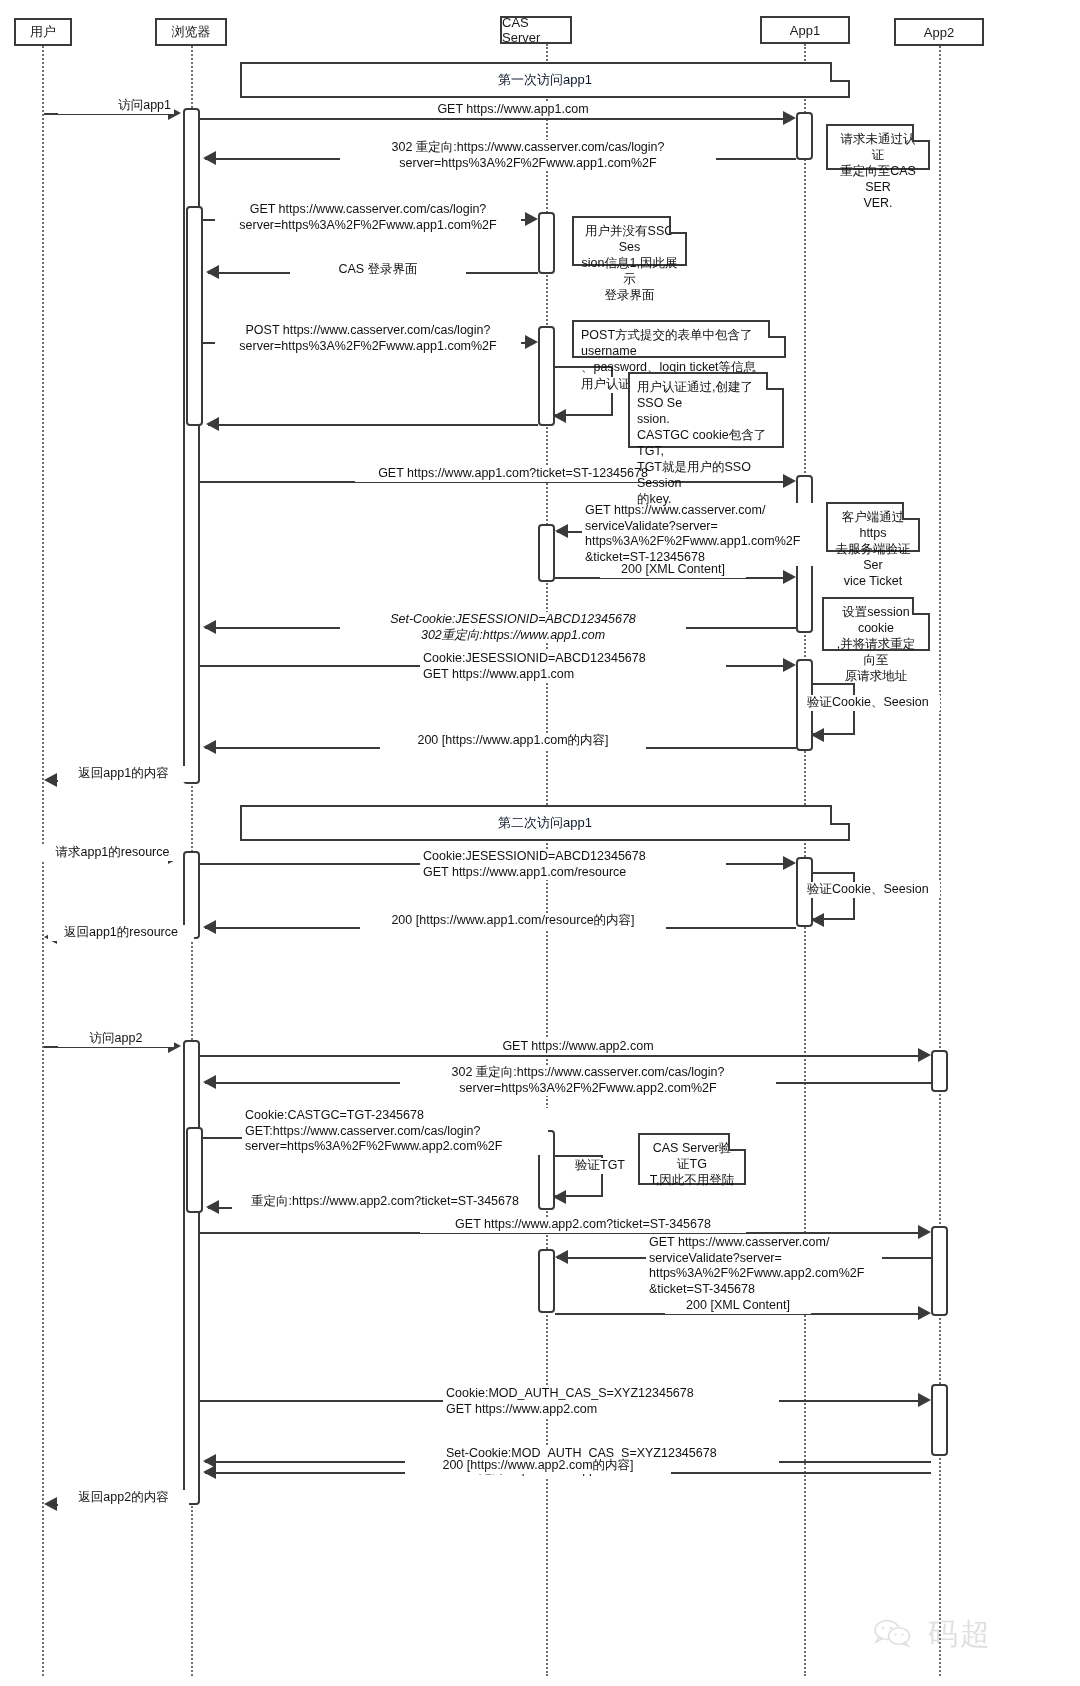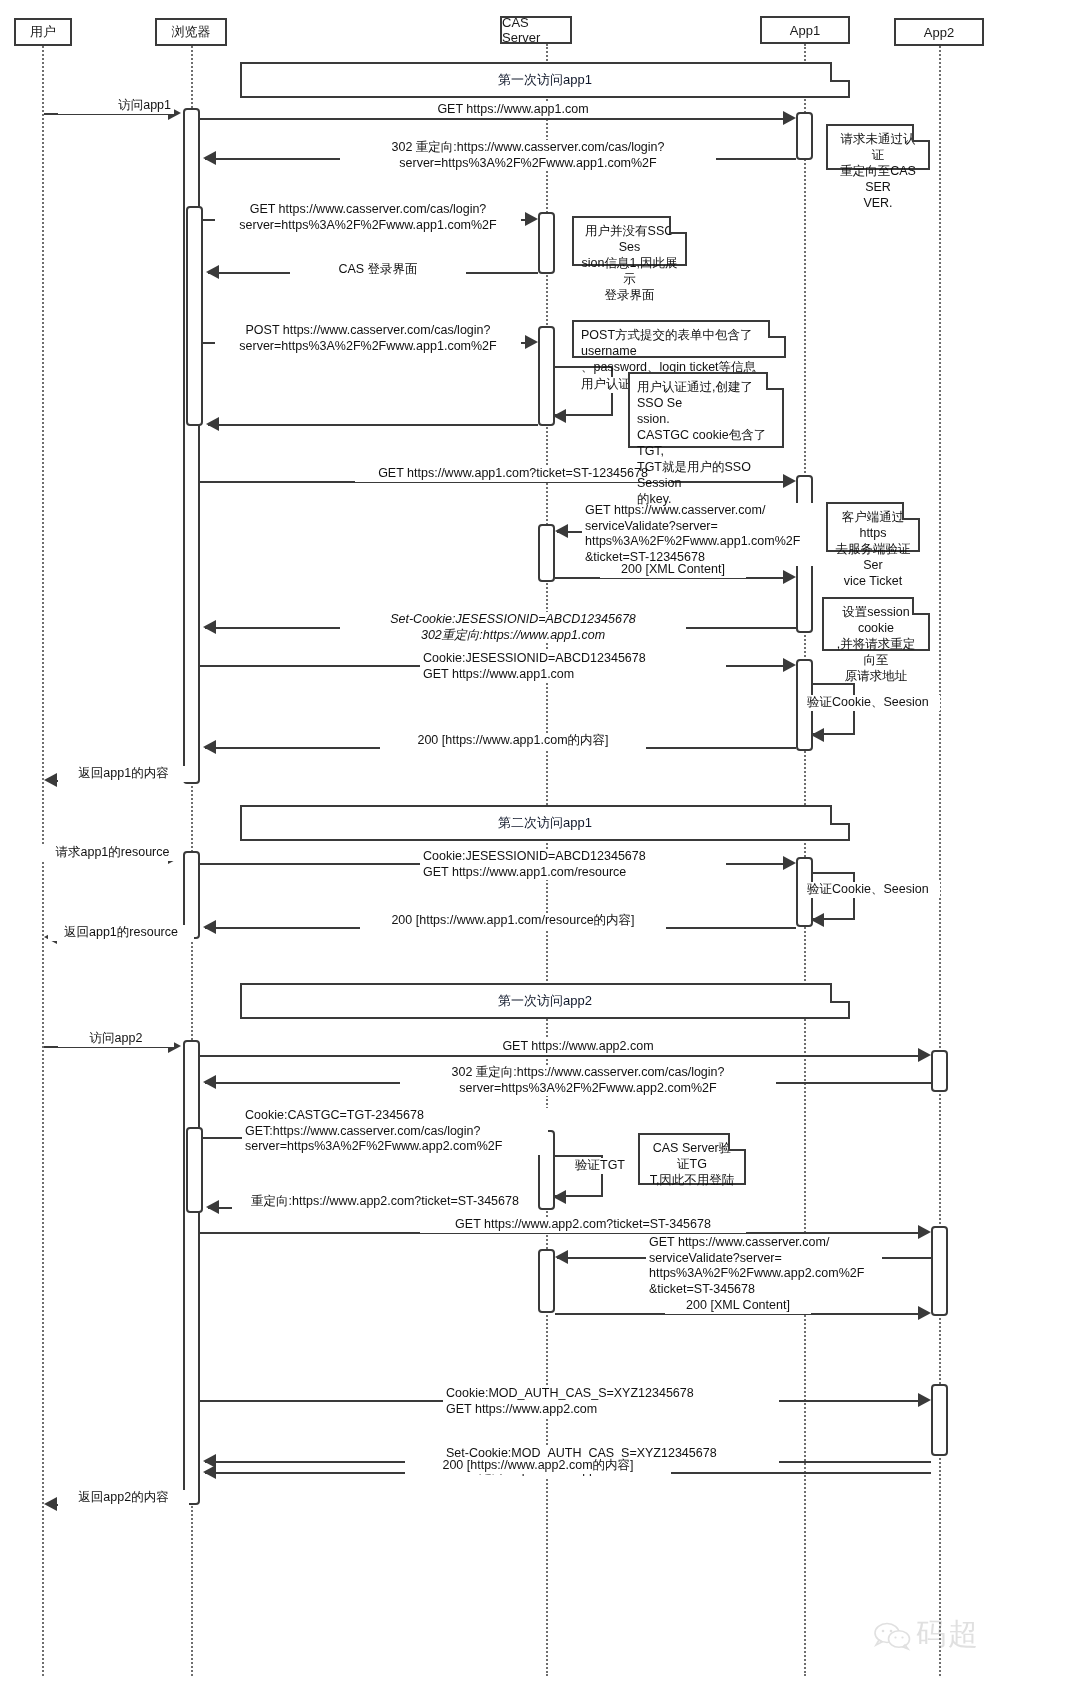--- a/index.html
+++ b/index.html
@@ -40,21 +40,21 @@
             border-top:2px solid #3a3a3a;border-right:2px solid #3a3a3a;border-bottom:2px solid #3a3a3a;}
 
   
   .note{position:absolute;background:#fff;border:2px solid #3a3a3a;box-sizing:border-box;
         font-size:12.5px;color:#111;line-height:1.28;padding:5px 7px;}
   .note .fold{position:absolute;right:-2px;top:-2px;width:16px;height:16px;background:#fff;
         border-left:2px solid #3a3a3a;border-bottom:2px solid #3a3a3a;}
   .note.ctr{text-align:center;}
 
   
-  .wm{position:absolute;display:flex;align-items:flex-end;gap:2px;opacity:.30;}
+  .wm{position:absolute;display:flex;align-items:center;gap:14px;opacity:.30;}
   .wm .txt{font-size:30px;color:#9a9a9a;letter-spacing:2px;font-family:"DejaVu Sans",sans-serif;}
 </style>
 </head>
 <body>
 
 <div id="canvas">
 
   <div class="lifeline" style="left:42px;top:46px;height:1630px;"></div>
   <div class="lifeline" style="left:191px;top:46px;height:1630px;"></div>
   <div class="lifeline" style="left:546px;top:44px;height:1632px;"></div>
@@ -76,24 +76,20 @@
   <div class="actor-box" style="left:894px;top:18px;width:90px;height:28px;">
     <span>App2</span>
     </div>
 
   <div class="frag" style="left:240px;top:62px;width:610px;height:36px;">
     <span>第一次访问app1</span>
     <span class="dogear"></span>
   </div>
   <div class="frag" style="left:240px;top:805px;width:610px;height:36px;">
     <span>第二次访问app1</span>
-    <span class="dogear"></span>
-  </div>
-  <div class="frag" style="left:240px;top:983px;width:610px;height:36px;">
-    <span>第一次访问app2</span>
     <span class="dogear"></span>
   </div>
 
   <div class="act" style="left:183px;top:108px;width:17px;height:676px;"></div>
   <div class="act" style="left:186px;top:206px;width:17px;height:220px;"></div>
   <div class="act" style="left:796px;top:112px;width:17px;height:48px;"></div>
   <div class="act" style="left:538px;top:212px;width:17px;height:62px;"></div>
   <div class="act" style="left:538px;top:326px;width:17px;height:100px;"></div>
   <div class="act" style="left:796px;top:475px;width:17px;height:158px;"></div>
   <div class="act" style="left:538px;top:524px;width:17px;height:58px;"></div>

